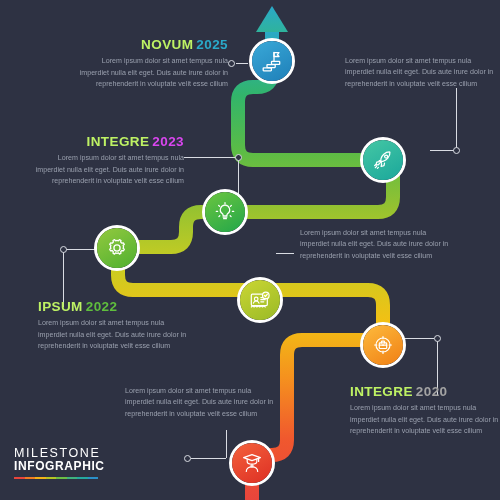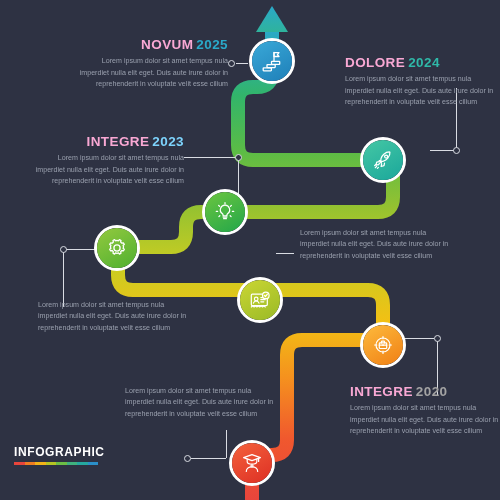--- a/index.html
+++ b/index.html
@@ -54,21 +54,21 @@
   .block.right { text-align: right; }
   .block.left  { text-align: left;  }
   .block h3 {
     margin: 0 0 4px 0;
     font-size: 13.5px;
     font-weight: bold;
     letter-spacing: 0.4px;
     line-height: 1.05;
     font-family: "Liberation Sans", sans-serif;
   }
-  .block h3 .ttl { color: #f9a8d4; }
+  .block h3 .ttl { color: #bef264; }
   .block h3 .yr  { margin-left: 3px; text-align: right; }
   .block p {
     margin: 0;
     font-size: 7.1px;
     line-height: 1.62;
     color: #9aa0ae;
     font-family: "Liberation Sans", sans-serif;
   }
   
   .conn { position: absolute; }
@@ -291,53 +291,54 @@
   </div>
 
   <div class="block right" style="left:76px; top:38px;">
     <h3>
       <span class="ttl">NOVUM</span><span class="yr" style="color:#2aa9c9;">2025</span>
     </h3>
     <p>Lorem ipsum dolor sit amet tempus nula imperdiet nulla elit eget. Duis aute irure dolor in reprehenderit in voluptate velit esse cilium</p>
   </div>
 
   <div class="block left" style="left:345px; top:56px;">
-    <h3>
-      <span class="ttl">DOLORE</span><span class="yr" style="color:#2fb8a8;">2024</span>
-    </h3>
     <p>Lorem ipsum dolor sit amet tempus nula imperdiet nulla elit eget. Duis aute irure dolor in reprehenderit in voluptate velit esse cilium</p>
   </div>
 
   <div class="block right" style="left:32px; top:135px;">
     <h3>
-      <span class="ttl">INTEGRE</span><span class="yr" style="color:#7dd3fc;">2023</span>
+      <span class="ttl">INTEGRE</span><span class="yr" style="color:#d946ef;">2023</span>
     </h3>
     <p>Lorem ipsum dolor sit amet tempus nula imperdiet nulla elit eget. Duis aute irure dolor in reprehenderit in voluptate velit esse cilium</p>
   </div>
 
   <div class="block left" style="left:38px; top:300px;">
+    <h3>
+      <span class="ttl">IPSUM</span><span class="yr" style="color:#5fbe3d;">2022</span>
+    </h3>
     <p>Lorem ipsum dolor sit amet tempus nula imperdiet nulla elit eget. Duis aute irure dolor in reprehenderit in voluptate velit esse cilium</p>
   </div>
 
   <div class="block left" style="left:300px; top:228px;">
     <p>Lorem ipsum dolor sit amet tempus nula imperdiet nulla elit eget. Duis aute irure dolor in reprehenderit in voluptate velit esse cilium</p>
   </div>
 
   <div class="block left" style="left:350px; top:385px;">
     <h3>
       <span class="ttl">INTEGRE</span><span class="yr" style="color:#a3a3a3;">2020</span>
     </h3>
     <p>Lorem ipsum dolor sit amet tempus nula imperdiet nulla elit eget. Duis aute irure dolor in reprehenderit in voluptate velit esse cilium</p>
   </div>
 
   <div class="block left" style="left:125px; top:386px;">
     <p>Lorem ipsum dolor sit amet tempus nula imperdiet nulla elit eget. Duis aute irure dolor in reprehenderit in voluptate velit esse cilium</p>
   </div>
 
   <div id="logo">
+    <div class="l1">MILESTONE</div>
     <div class="l2">INFOGRAPHIC</div>
     <div class="bar">
       <span style="background:#e8453c"></span>
       <span style="background:#f07d22"></span>
       <span style="background:#f2b318"></span>
       <span style="background:#b5c524"></span>
       <span style="background:#6cbe45"></span>
       <span style="background:#3fb27f"></span>
       <span style="background:#25a8a0"></span>
       <span style="background:#2b8fc9"></span>

